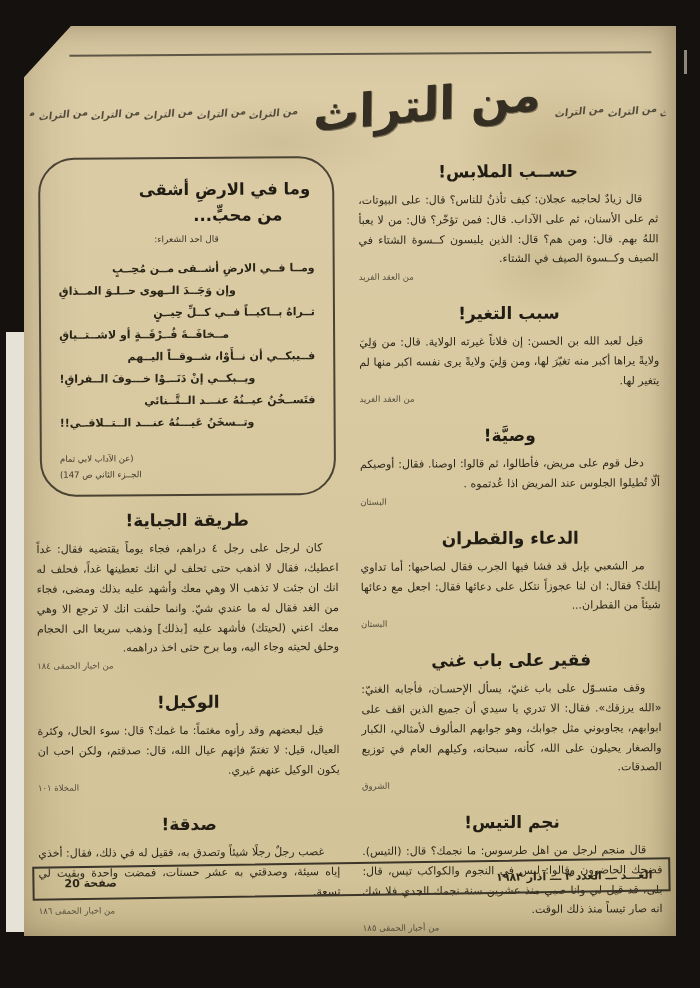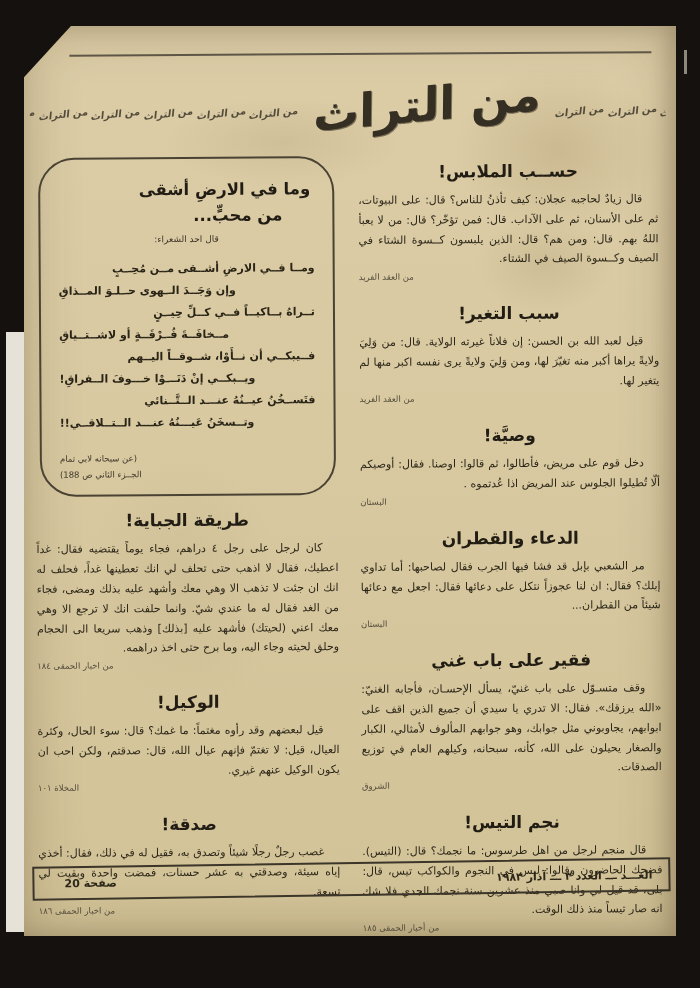--- a/index.html
+++ b/index.html
@@ -162,22 +162,22 @@
           <div class="poem-intro">قال احد الشعراء:</div>
           <div class="poem-line">ومــا فــي الارضِ أشــقى مــن مُحِــبٍ</div>
           <div class="poem-line alt">وإن وَجَــدَ الــهوى حــلـوَ المــذاقِ</div>
           <div class="poem-line">تــراهُ بــاكيــاً فــي كــلِّ حِيــنٍ</div>
           <div class="poem-line alt">مــخافَــةَ فُــرْقَــةٍ أو لاشــتــياقِ</div>
           <div class="poem-line">فــيبكــي أن نــأَوْا، شــوقــاً اليــهم</div>
           <div class="poem-line alt">ويــبكــي إنْ دَنَـــوْا خـــوفَ الــفراقِ!</div>
           <div class="poem-line">فتَســخُنُ عيــنُهُ عنـــد الــتَّــنائي</div>
           <div class="poem-line alt">وتــسخَنُ عَيـــنُهُ عنـــد الــتــلاقــي!!</div>
           <div class="poem-source">
-            <span>(عن سبحانه لابي تمام</span><br>
-            <span>الجــزء الثاني ص 188)</span>
+            <span>(عن الآداب لابي تمام</span><br>
+            <span>الجــزء الثاني ص 147)</span>
           </div>
         </div>
         <div id="col-left-sections">
             <div class="section">
               <div class="section-title">طريقة الجباية!</div>
               <p class="section-body">كان لرجل على رجل ٤ دراهم، فجاء يوماً يقتضيه فقال: غداً اعطيك، فقال لا اذهب حتى تحلف لي انك تعطينها غداً، فحلف له انك ان جئت لا تذهب الا وهي معك وأشهد عليه بذلك ومضى، فجاء من الغد فقال له ما عندي شيّ. وانما حلفت انك لا ترجع الا وهي معك اعني (لحيتك) فأشهد عليه [بذلك] وذهب سريعا الى الحجام وحلق لحيته وجاء اليه، وما برح حتى اخذ دراهمه.</p>
               <div class="section-source">من اخبار الحمقى ١٨٤</div>
             </div>
             <div class="section">
               <div class="section-title">الوكيل!</div>

